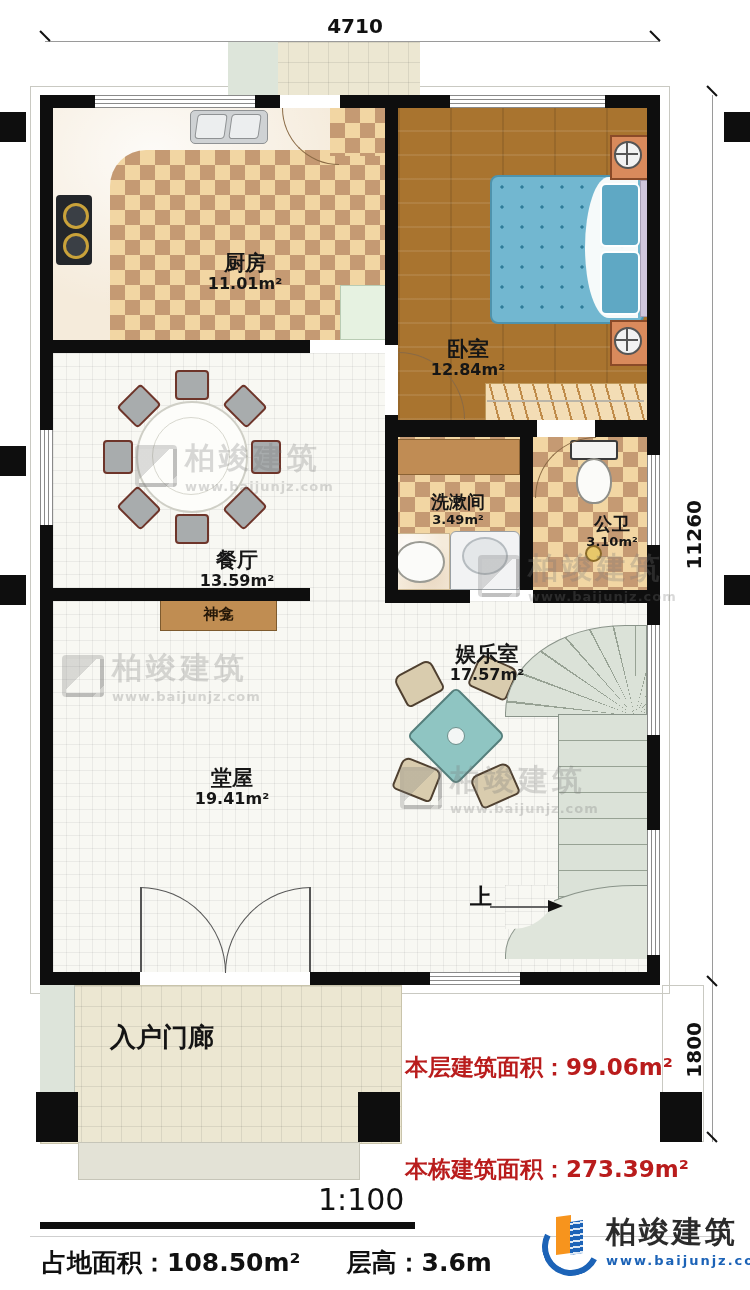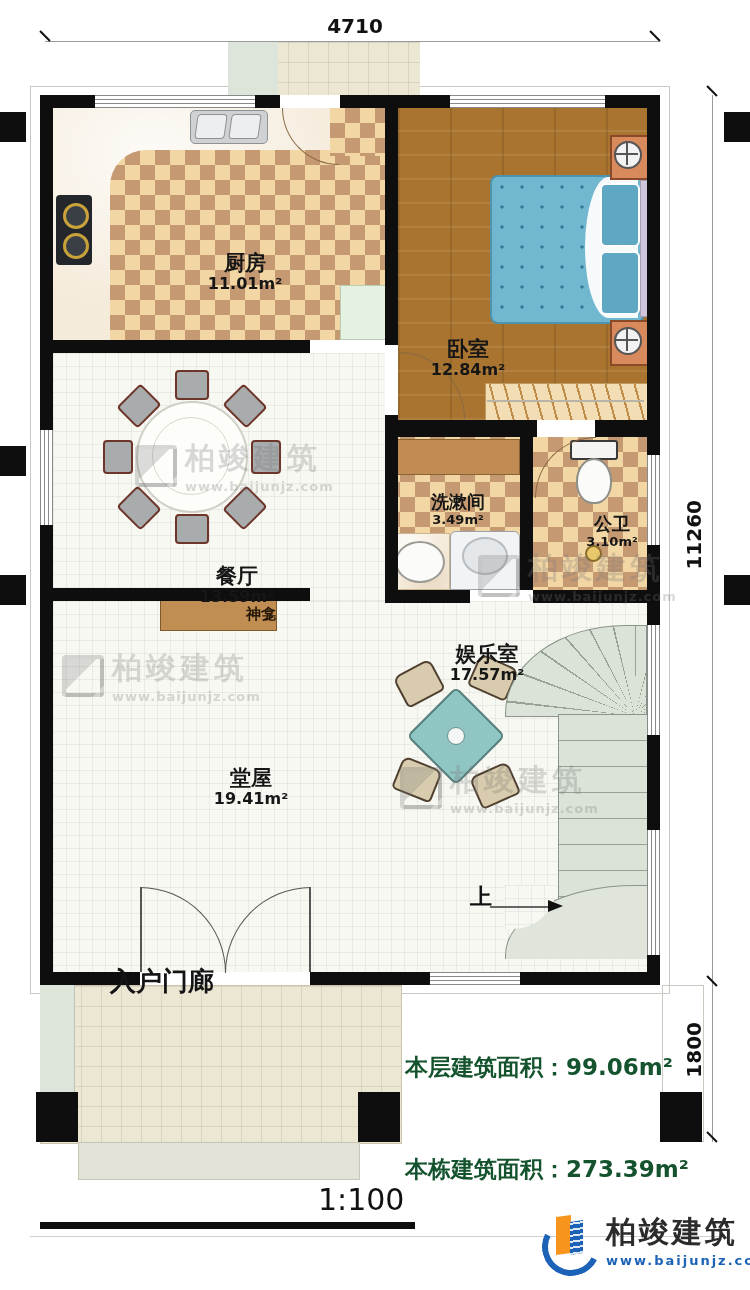--- a/index.html
+++ b/index.html
@@ -39,21 +39,21 @@
   
   .wm{position:absolute;display:flex;align-items:center;gap:8px;color:rgba(120,120,120,.28);pointer-events:none;}
   .wm .wicon{width:34px;height:34px;border:4px solid rgba(120,120,120,.28);border-radius:4px;
       background:linear-gradient(135deg,rgba(120,120,120,.25) 45%,transparent 45%);}
   .wm .wname{font-size:30px;font-weight:700;letter-spacing:4px;}
   .wm .wurl{font-size:13px;font-weight:700;letter-spacing:1px;}
   
   .chair{position:absolute;width:30px;height:26px;background:#a8acad;border:2px solid #6e352a;border-radius:4px;}
   .echair{position:absolute;width:38px;height:31px;background:#d9ccae;border:2px solid #4f4030;border-radius:8px 8px 5px 5px;}
   .stairpart{position:absolute;border:1px solid #8a948a;box-sizing:border-box;}
-  .footer-big{font-size:23px;font-weight:700;color:#14532d;}
+  .footer-big{font-size:23px;font-weight:700;color:#b91c1c;}
   .lamp{position:absolute;width:24px;height:24px;border-radius:50%;background:#f2f2f2;border:2px solid #555;}
   .lamp:after{content:"";position:absolute;left:10px;top:-2px;width:2px;height:24px;background:#555;}
   .lamp:before{content:"";position:absolute;top:10px;left:-2px;height:2px;width:24px;background:#555;}
 </style>
 </head>
 <body>
 
 <div class="page">
 
   <div class="abs dim" style="left:300px;top:14px;width:110px;text-align:center;">4710</div>
@@ -124,21 +124,21 @@
 
   <div class="abs" style="left:390px;top:439px;width:128px;height:34px;background:#c08c54;border:1px solid #8a6234;"></div>
   <div class="abs marble" style="left:388px;top:533px;width:60px;height:55px;border:1px solid #cbb792;"></div>
   <div class="abs" style="left:395px;top:541px;width:46px;height:38px;border-radius:50%;background:#fbfbf9;border:2px solid #9b9b94;"></div>
   <div class="abs" style="left:450px;top:531px;width:68px;height:57px;background:#f2f3f4;border:1px solid #9aa0a4;border-radius:6px 6px 0 0;"></div>
   <div class="abs" style="left:462px;top:537px;width:42px;height:34px;border-radius:50%;border:2px solid #b6bcc0;background:#e4e7e9;"></div>
   <div class="abs" style="left:570px;top:440px;width:44px;height:16px;background:#f4f4f2;border:2px solid #3a3a3a;border-radius:3px;"></div>
   <div class="abs" style="left:576px;top:458px;width:32px;height:42px;border-radius:50% 50% 46% 46%;background:#fbfbf9;border:2px solid #8f8f89;"></div>
   <div class="abs" style="left:585px;top:545px;width:13px;height:13px;border-radius:50%;background:#e8c86a;border:2px solid #8a6a28;"></div>
 
-  <div class="abs" style="left:160px;top:598px;width:115px;height:31px;background:#c08d52;border:1px solid #7d5a2e;display:flex;align-items:center;justify-content:flex-end;">
+  <div class="abs" style="left:160px;top:598px;width:115px;height:31px;background:#c08d52;border:1px solid #7d5a2e;display:flex;align-items:center;justify-content:center;">
     <span style="font-weight:700;font-size:15px;color:#241708;">神龛</span>
   </div>
 
   <div class="abs" style="left:421px;top:701px;width:66px;height:66px;background:#8fc5c2;border:2px solid #557f7c;transform:rotate(45deg);border-radius:6px;"></div>
   <div class="abs" style="left:447px;top:727px;width:16px;height:16px;border-radius:50%;background:#f3f6f5;border:1px solid #6d8f8c;"></div>
   <div class="echair" style="left:398px;top:666px;transform:rotate(-28deg);"></div>
   <div class="echair" style="left:472px;top:660px;transform:rotate(24deg);"></div>
   <div class="echair" style="left:396px;top:762px;transform:rotate(22deg);"></div>
   <div class="echair" style="left:474px;top:768px;transform:rotate(-24deg);"></div>
 
@@ -187,37 +187,37 @@
   <div class="abs" style="left:309px;top:887px;width:1.5px;height:85px;background:#555;"></div>
 
   <div class="room-label" style="left:245px;top:272px;">
     <div class="nm">厨房</div>
     <div class="ar">11.01m²</div>
   </div>
   <div class="room-label" style="left:468px;top:358px;">
     <div class="nm">卧室</div>
     <div class="ar">12.84m²</div>
   </div>
-  <div class="room-label" style="left:237px;top:585px;">
+  <div class="room-label" style="left:237px;top:569px;">
     <div class="nm">餐厅</div>
     <div class="ar">13.59m²</div>
   </div>
   <div class="room-label small" style="left:458px;top:510px;">
     <div class="nm">洗漱间</div>
     <div class="ar">3.49m²</div>
   </div>
   <div class="room-label small" style="left:612px;top:532px;">
     <div class="nm">公卫</div>
     <div class="ar">3.10m²</div>
   </div>
   <div class="room-label" style="left:487px;top:663px;">
     <div class="nm">娱乐室</div>
     <div class="ar">17.57m²</div>
   </div>
-  <div class="room-label" style="left:232px;top:787px;margin-left:19px;">
+  <div class="room-label" style="left:232px;top:787px;">
     <div class="nm">堂屋</div>
     <div class="ar">19.41m²</div>
   </div>
 
   <div class="wm" style="left:135px;top:438px;">
     <div class="wicon"></div>
     <div>
         <div class="wname">柏竣建筑</div>
          <div class="wurl">www.baijunjz.com</div>
       </div>
@@ -243,32 +243,36 @@
          <div class="wurl">www.baijunjz.com</div>
       </div>
   </div>
 
   <div class="abs porchtile" style="left:40px;top:985px;width:360px;height:157px;border:1px solid #c9c4ab;"></div>
   <div class="abs" style="left:40px;top:985px;width:34px;height:107px;background:#dde4da;border-right:1px solid #bcc4ba;"></div>
   <div class="wall" style="left:36px;top:1092px;width:42px;height:50px;"></div>
   <div class="wall" style="left:358px;top:1092px;width:42px;height:50px;"></div>
   <div class="wall" style="left:660px;top:1092px;width:42px;height:50px;"></div>
   <div class="abs" style="left:78px;top:1142px;width:280px;height:36px;background:#e3e2d6;border:1px solid #c6c5b8;"></div>
-  <div class="abs" style="left:110px;top:964px;font-weight:700;font-size:26px;color:#141414;">入户门廊</div>
+  <div class="abs" style="left:110px;top:1020px;font-weight:700;font-size:26px;color:#141414;">入户门廊</div>
 
   <div class="abs footer-big" style="left:405px;top:1052px;">
     <span>本层建筑面积：</span><span>99.06m²</span>
   </div>
   <div class="abs footer-big" style="left:405px;top:1154px;">
     <span>本栋建筑面积：</span><span>273.39m²</span>
   </div>
 
   <div class="abs" style="left:318px;top:1182px;font-size:30px;font-weight:400;">1:100</div>
   <div class="abs" style="left:40px;top:1222px;width:375px;height:7px;background:#0e0e0e;"></div>
   <div class="abs" style="left:30px;top:1236px;width:690px;height:1px;background:#cfcfcf;"></div>
+  <div class="abs" style="left:42px;top:1246px;font-size:25px;font-weight:700;display:flex;gap:46px;">
+    <span><span>占地面积：</span><span>108.50m²</span></span>
+    <span><span>层高：</span><span>3.6m</span></span>
+  </div>
 
   <div class="abs" style="left:540px;top:1212px;display:flex;align-items:center;gap:10px;">
     <div style="position:relative;width:56px;height:56px;">
       <div style="position:absolute;left:2px;top:6px;width:46px;height:46px;border:6px solid transparent;border-left-color:#1c63b7;border-bottom-color:#1c63b7;border-radius:50%;transform:rotate(-18deg);"></div>
       <div style="position:absolute;left:16px;top:4px;width:15px;height:38px;background:#f7941d;transform:skewY(-8deg);"></div>
       <div style="position:absolute;left:30px;top:9px;width:13px;height:33px;background:#1c63b7;transform:skewY(-8deg);
            background-image:repeating-linear-gradient(0deg,rgba(255,255,255,.85) 0 2px,transparent 2px 6px);"></div>
     </div>
     <div>
       <div style="font-size:30px;font-weight:700;color:#2b2b2b;letter-spacing:3px;">柏竣建筑</div>

